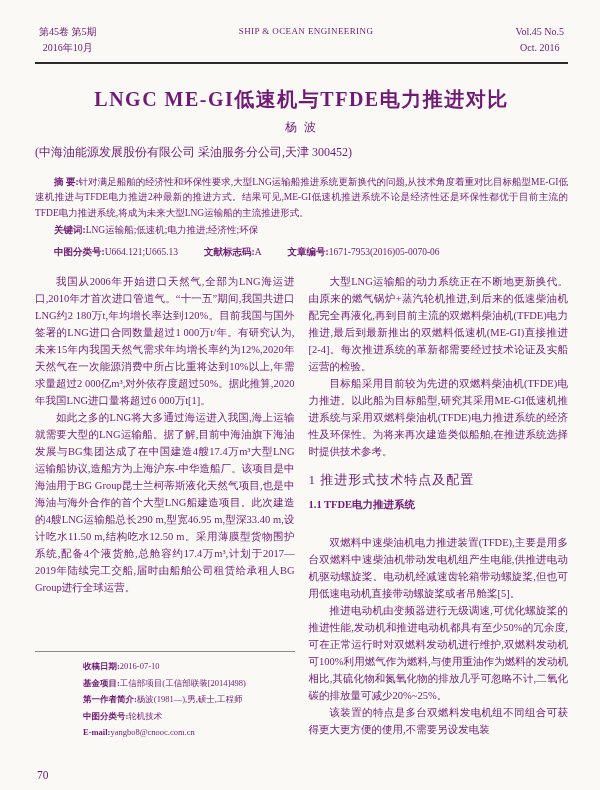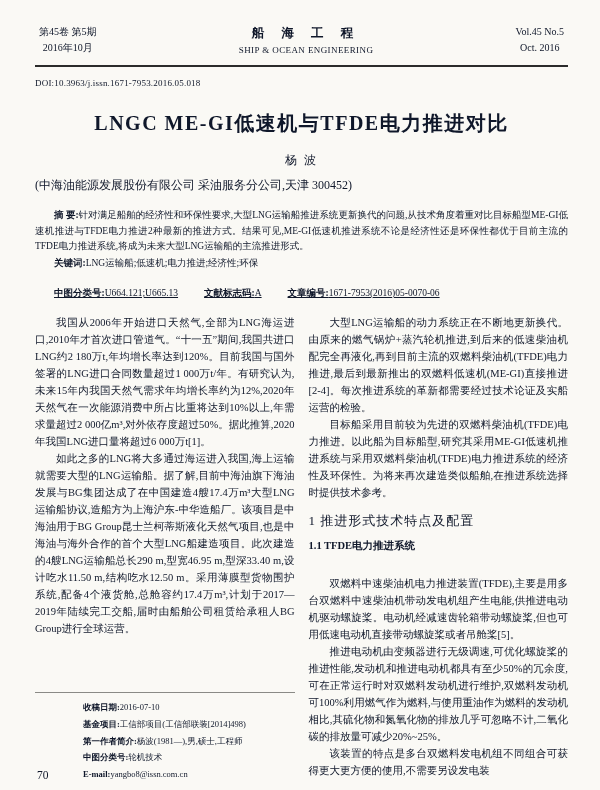--- a/index.html
+++ b/index.html
@@ -1,43 +1,43 @@
 <!DOCTYPE html>
 <html><head>
 <meta charset="utf-8">
 <style>
   * { margin:0; padding:0; box-sizing:border-box; }
   html,body { background:#ffffff; }
   .page {
     width:600px; height:790px; margin:0 auto; position:relative; overflow:hidden;
-    background:#faf9f5; color:#0f172a;
+    background:#faf9f5; color:#701a75;
     font-family:"Liberation Serif","DejaVu Serif",serif;
   }
   .content { padding:24px 32px 0 35px; }
 
   
   .header { display:flex; justify-content:space-between; align-items:flex-start;
             padding:0 4px 7px 4px; border-bottom:2px solid #2b2b2b; }
   .hdr-block { font-size:10px; line-height:1.55; text-align:center; }
   .hdr-center .cn { font-size:12.5px; font-weight:bold; letter-spacing:7px; }
   .hdr-center .en { font-size:9px; letter-spacing:.4px; margin-top:1px; }
 
   .doi-line { margin-top:11px; font-size:9px; letter-spacing:.2px; }
 
   
   .paper-title { margin-top:22px; text-align:center; font-size:20px; font-weight:bold; letter-spacing:1.5px; }
-  .author-line { margin-top:15px; text-align:center; font-size:12px; letter-spacing:2px; }
+  .author-line { margin-top:6px; text-align:center; font-size:12px; letter-spacing:2px; }
   .affil-line  { margin-top:8px;  text-align:left; font-size:12px; }
 
   
   .abstract { margin-top:14px; font-size:9.5px; line-height:1.62; text-align:justify; }
   .abstract .lbl { font-weight:bold; }
   .abs-p { text-indent:2em; }
   .kw-line { text-indent:2em; margin-top:2px; }
-  .clc-line { margin-top:14px; padding-left:2em; display:flex;text-decoration:underline; }
+  .clc-line { margin-top:6px; padding-left:2em; display:flex; }
   .clc-line .pair { white-space:nowrap; }
   .clc-line .pair + .pair { margin-left:26px; }
 
   
   .columns { margin-top:13px; display:flex; gap:14px; height:494px; overflow:hidden; }
   .col { width:260px; font-size:10.5px; line-height:1.62; text-align:justify; }
   .col-left { display:flex; flex-direction:column; }
   .body-p { text-indent:2em; }
   .sec-h1 { font-size:13px; font-weight:normal; margin:9px 0 6px 0; letter-spacing:1px; text-align:left; }
   .sec-h2 { font-size:10.5px; font-weight:bold; margin:1px 0 21px 0; text-align:left; }
@@ -55,30 +55,28 @@
 
 <div class="page">
   <div class="content">
 
     <div class="header">
       <div class="hdr-block">
         <div>第45卷  第5期</div>
         <div>2016年10月</div>
       </div>
       <div class="hdr-block hdr-center">
-        <div class="cn">船 海 工 程</div>
         <div class="en">SHIP &amp; OCEAN ENGINEERING</div>
       </div>
       <div class="hdr-block">
         <div>Vol.45  No.5</div>
         <div>Oct. 2016</div>
       </div>
     </div>
 
-    <div class="doi-line">DOI:10.3963/j.issn.1671-7953.2016.05.018</div>
 
     <div class="paper-title">LNGC ME-GI低速机与TFDE电力推进对比</div>
     <div class="author-line">杨  波</div>
     <div class="affil-line">(中海油能源发展股份有限公司 采油服务分公司,天津 300452)</div>
 
     <div class="abstract">
       <div class="abs-p">
         <span class="lbl">摘  要:</span><span>针对满足船舶的经济性和环保性要求,大型LNG运输船推进系统更新换代的问题,从技术角度着重对比目标船型ME-GI低速机推进与TFDE电力推进2种最新的推进方式。结果可见,ME-GI低速机推进系统不论是经济性还是环保性都优于目前主流的TFDE电力推进系统,将成为未来大型LNG运输船的主流推进形式。</span>
       </div>
       <div class="kw-line">
@@ -97,21 +95,21 @@
         <p class="body-p">我国从2006年开始进口天然气,全部为LNG海运进口,2010年才首次进口管道气。“十一五”期间,我国共进口LNG约2 180万t,年均增长率达到120%。目前我国与国外签署的LNG进口合同数量超过1 000万t/年。有研究认为,未来15年内我国天然气需求年均增长率约为12%,2020年天然气在一次能源消费中所占比重将达到10%以上,年需求量超过2 000亿m³,对外依存度超过50%。据此推算,2020年我国LNG进口量将超过6 000万t[1]。</p>
         <p class="body-p">如此之多的LNG将大多通过海运进入我国,海上运输就需要大型的LNG运输船。据了解,目前中海油旗下海油发展与BG集团达成了在中国建造4艘17.4万m³大型LNG运输船协议,造船方为上海沪东-中华造船厂。该项目是中海油用于BG Group昆士兰柯蒂斯液化天然气项目,也是中海油与海外合作的首个大型LNG船建造项目。此次建造的4艘LNG运输船总长290 m,型宽46.95 m,型深33.40 m,设计吃水11.50 m,结构吃水12.50 m。采用薄膜型货物围护系统,配备4个液货舱,总舱容约17.4万m³,计划于2017—2019年陆续完工交船,届时由船舶公司租赁给承租人BG Group进行全球运营。</p>
 
         <div class="footnote-block">
           <div class="footnote-sep"></div>
           <div class="fn-rows">
             <div class="fn-row"><span class="lbl">收稿日期:</span><span>2016-07-10</span></div>
             <div class="fn-row"><span class="lbl">基金项目:</span><span>工信部项目(工信部联装[2014]498)</span></div>
             <div class="fn-row"><span class="lbl">第一作者简介:</span><span>杨波(1981—),男,硕士,工程师</span></div>
             <div class="fn-row"><span class="lbl">中图分类号:</span><span>轮机技术</span></div>
-            <div class="fn-row"><span class="lbl">E-mail:</span><span>yangbo8@issn.com.cn</span></div>
+            <div class="fn-row"><span class="lbl">E-mail:</span><span>yangbo8@cnooc.com.cn</span></div>
           </div>
         </div>
       </div>
 
       <div class="col">
         <p class="body-p">大型LNG运输船的动力系统正在不断地更新换代。由原来的燃气锅炉+蒸汽轮机推进,到后来的低速柴油机配完全再液化,再到目前主流的双燃料柴油机(TFDE)电力推进,最后到最新推出的双燃料低速机(ME-GI)直接推进[2-4]。每次推进系统的革新都需要经过技术论证及实船运营的检验。</p>
         <p class="body-p">目标船采用目前较为先进的双燃料柴油机(TFDE)电力推进。以此船为目标船型,研究其采用ME-GI低速机推进系统与采用双燃料柴油机(TFDE)电力推进系统的经济性及环保性。为将来再次建造类似船舶,在推进系统选择时提供技术参考。</p>
         <div class="sec-h1">1  推进形式技术特点及配置</div>
         <div class="sec-h2">1.1  TFDE电力推进系统</div>
         <p class="body-p">双燃料中速柴油机电力推进装置(TFDE),主要是用多台双燃料中速柴油机带动发电机组产生电能,供推进电动机驱动螺旋桨。电动机经减速齿轮箱带动螺旋桨,但也可用低速电动机直接带动螺旋桨或者吊舱桨[5]。</p>

